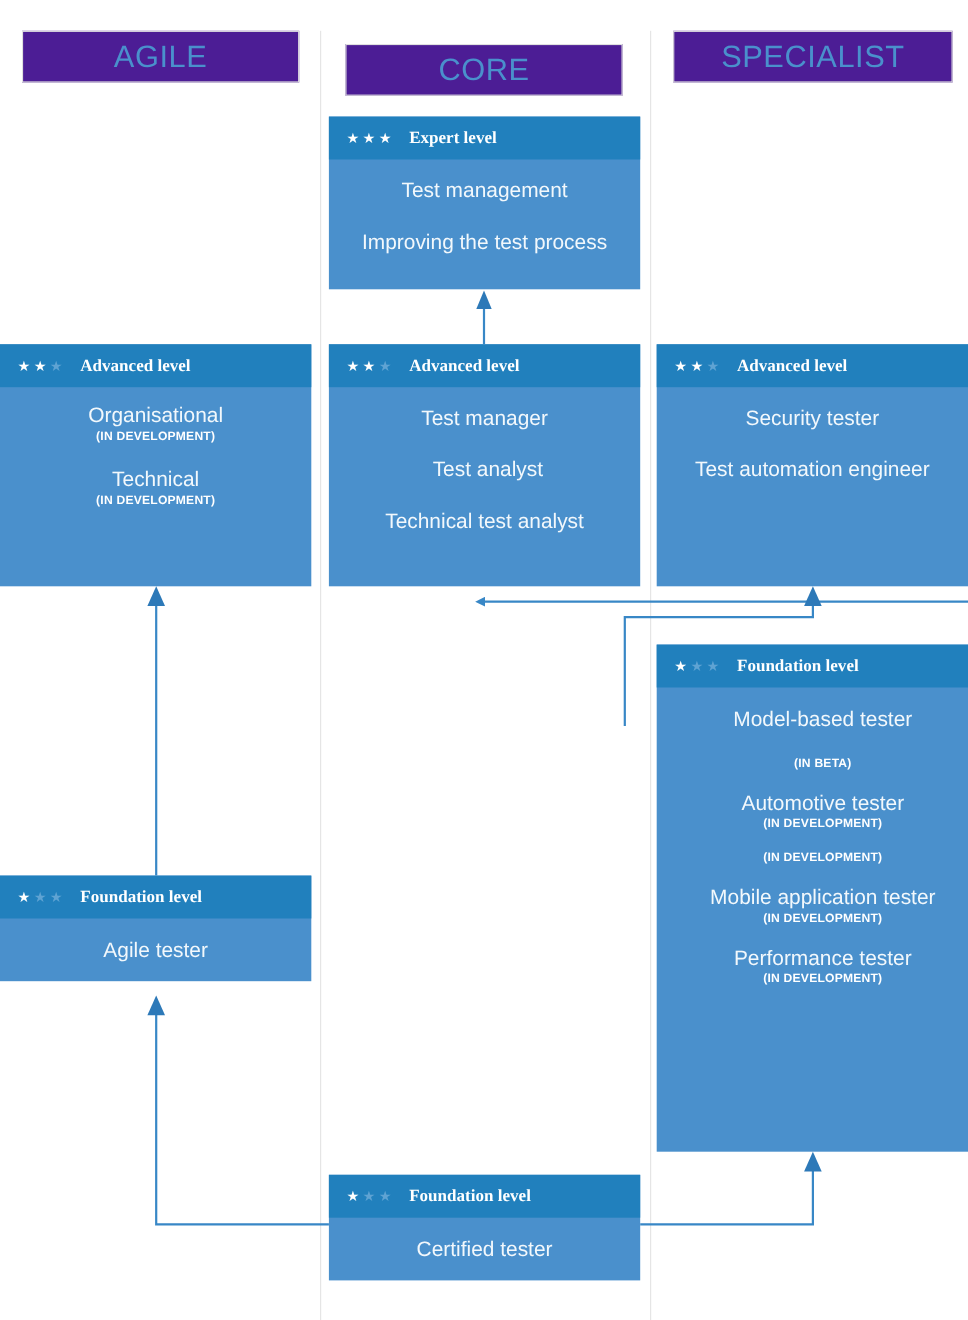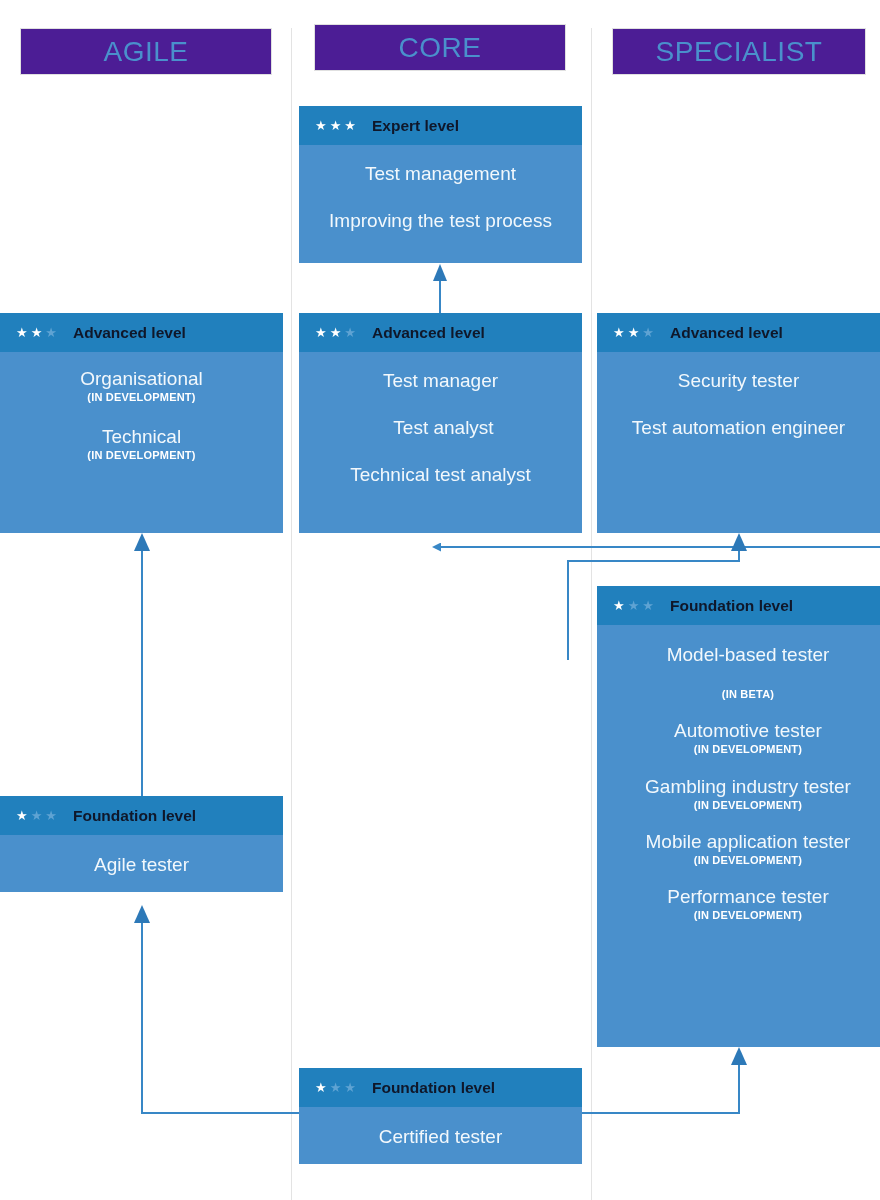--- a/index.html
+++ b/index.html
@@ -72,25 +72,26 @@
   }
   .star {
     font-size: 13px;
     line-height: 1;
     color: #ffffff;
   }
   .star.dim {
     color: #5fa3d3;
   }
   .card-title {
-    color: #0f172a;
+    color: #ffffff;
     font-size: 15.5px;
     font-weight: bold;
     line-height: 1;
     white-space: nowrap;
+    font-family: Liberation Serif, serif;
   }
   .card-body {
     flex: 1 1 auto;
     display: flex;
     flex-direction: column;
     justify-content: flex-start;
     padding-top: 14px;
     box-sizing: border-box;
   }
   .cert {
@@ -129,21 +130,21 @@
 
 <div id="canvas">
 
   <div class="col-divider" style="left:291px; top:28px; height:1172px;"></div>
   <div class="col-divider" style="left:591px; top:28px; height:1172px;"></div>
 
   <div class="cat-header" style="left:20px; top:28px; width:252px; height:47px;">
     <span class="cat-header-label">AGILE</span>
   </div>
 
-  <div class="cat-header" style="left:314px; top:24px; width:252px; height:47px;">
+  <div class="cat-header" style="left:314px; top:40px; width:252px; height:47px;">
     <span class="cat-header-label">CORE</span>
   </div>
 
   <div class="cat-header" style="left:612px; top:28px; width:254px; height:47px;">
     <span class="cat-header-label">SPECIALIST</span>
   </div>
 
   <div class="card" style="left:299px; top:106px; width:283px; height:157px;">
     <div class="card-header">
       <span class="stars">
@@ -239,21 +240,20 @@
         <div class="cert-name">Model-based tester</div>
       </div>
       <div class="cert" style="margin-bottom:17px;">
         <div class="cert-status">(IN BETA)</div>
       </div>
       <div class="cert" style="margin-bottom:17px;">
         <div class="cert-name">Automotive tester</div>
         <div class="cert-status">(IN DEVELOPMENT)</div>
       </div>
       <div class="cert" style="margin-bottom:17px;">
-        <div class="cert-name">Gambling industry tester</div>
         <div class="cert-status">(IN DEVELOPMENT)</div>
       </div>
       <div class="cert" style="margin-bottom:17px;">
         <div class="cert-name">Mobile application tester</div>
         <div class="cert-status">(IN DEVELOPMENT)</div>
       </div>
       <div class="cert">
         <div class="cert-name">Performance tester</div>
         <div class="cert-status">(IN DEVELOPMENT)</div>
       </div>

